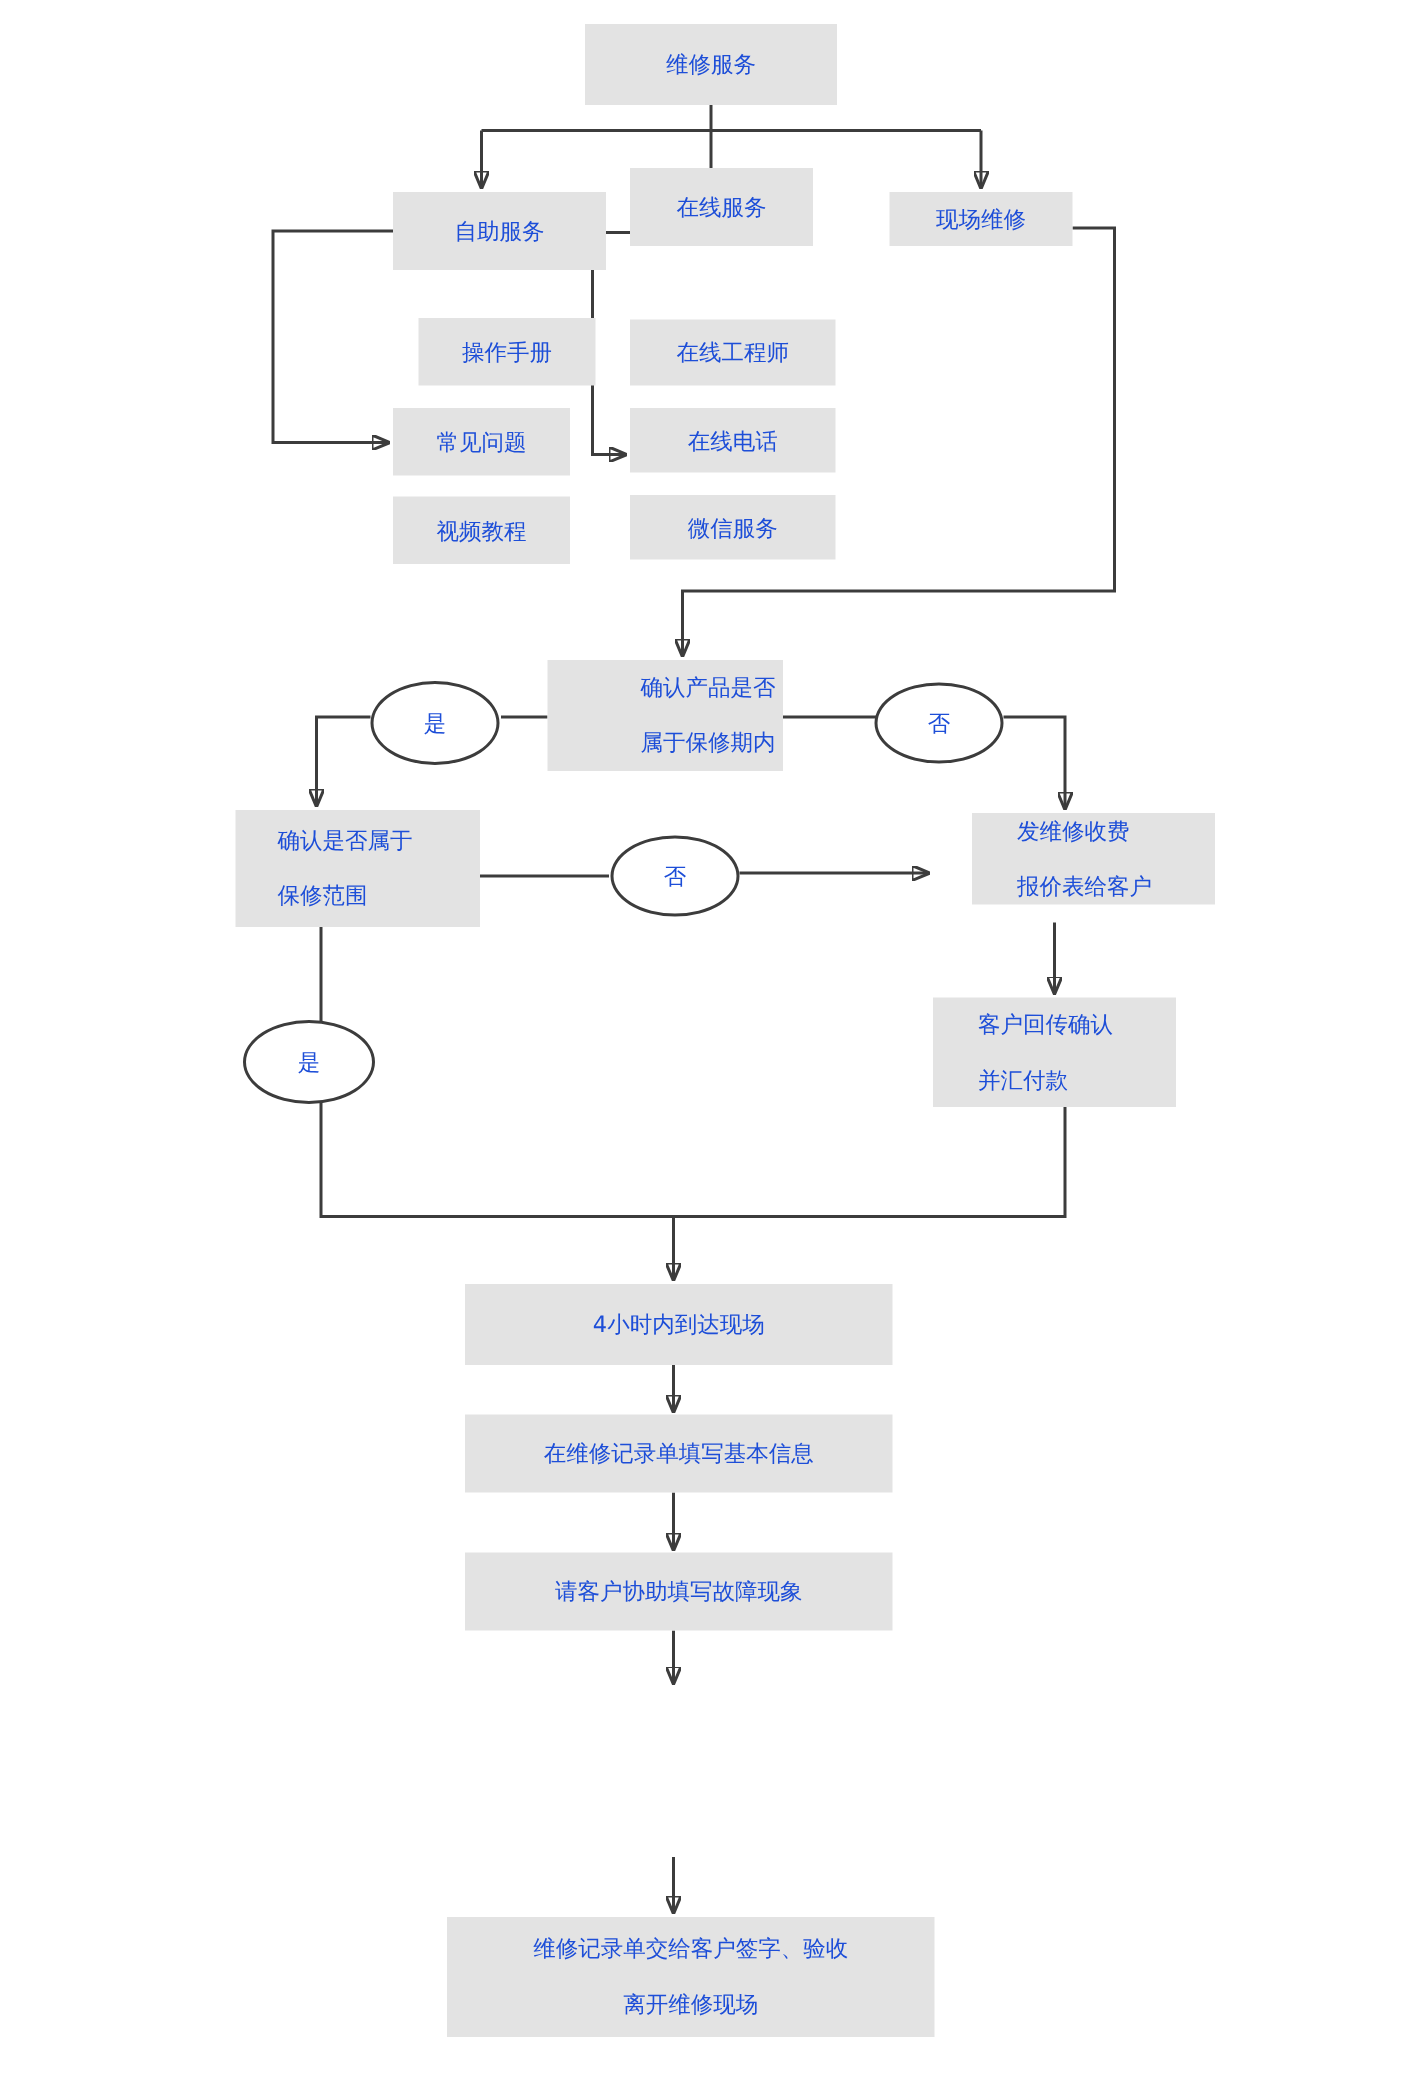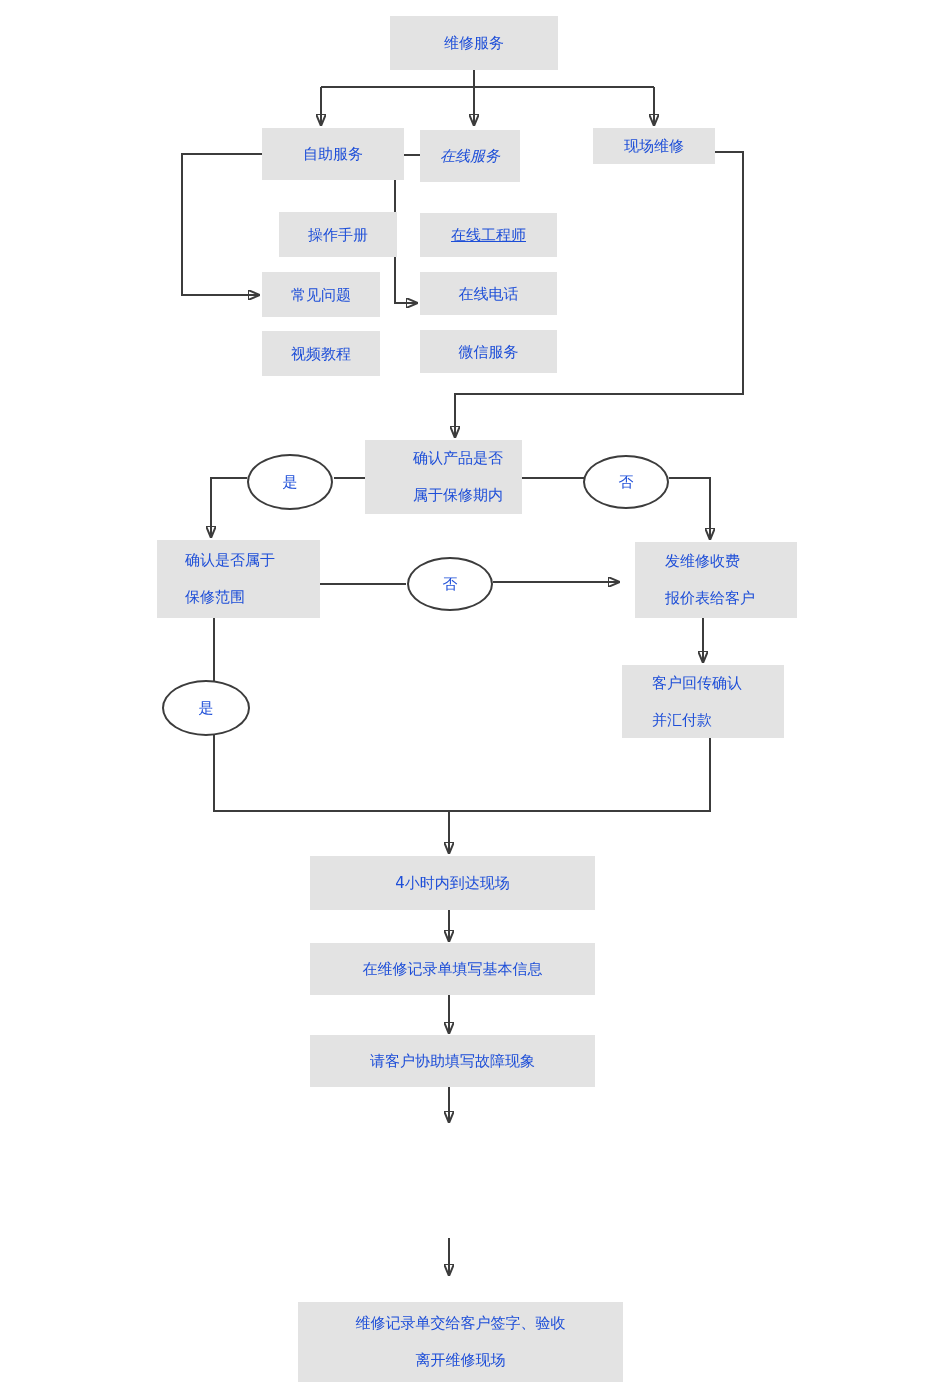--- a/index.html
+++ b/index.html
@@ -76,69 +76,69 @@
     <path marker-end="url(#arr)" d="M449,1238 V1275"></path>
   </svg>
 
   <div class="node center" style="left:390px;top:16px;width:168px;height:54px;">
     <span class="lbl">维修服务</span>
   </div>
 
   <div class="node center" style="left:262px;top:128px;width:142px;height:52px;">
     <span>自助服务</span>
   </div>
-  <div class="node center" style="left:420px;top:130px;width:100px;height:52px;font-style:italic;">
+  <div class="node center" style="left:420px;top:112px;width:122px;height:52px;">
     <span>在线服务</span>
   </div>
   <div class="node center" style="left:593px;top:128px;width:122px;height:36px;">
     <span>现场维修</span>
   </div>
 
   <div class="node center" style="left:262px;top:212px;width:118px;height:45px;margin-left:17px;">
     <span>操作手册</span>
   </div>
   <div class="node center" style="left:262px;top:272px;width:118px;height:45px;">
     <span>常见问题</span>
   </div>
   <div class="node center" style="left:262px;top:331px;width:118px;height:45px;">
     <span>视频教程</span>
   </div>
 
-  <div class="node center" style="left:420px;top:213px;width:137px;height:44px;text-decoration:underline;">
+  <div class="node center" style="left:420px;top:213px;width:137px;height:44px;">
     <span>在线工程师</span>
   </div>
   <div class="node center" style="left:420px;top:272px;width:137px;height:43px;">
     <span>在线电话</span>
   </div>
   <div class="node center" style="left:420px;top:330px;width:137px;height:43px;">
     <span>微信服务</span>
   </div>
 
-  <div class="node leftpad" style="left:365px;top:440px;width:157px;height:74px;padding-left:48px;">
+  <div class="node leftpad" style="left:365px;top:440px;width:157px;height:74px;padding-left:62px;">
     <span class="ln">确认产品是否</span>
     <span class="ln">属于保修期内</span>
   </div>
 
   <div class="ellipse" style="left:247px;top:454px;width:86px;height:56px;">
     <span>是</span>
   </div>
   <div class="ellipse" style="left:583px;top:455px;width:86px;height:54px;">
     <span>否</span>
   </div>
 
   <div class="node leftpad" style="left:137px;top:540px;width:163px;height:78px;padding-left:28px;margin-left:20px;">
     <span class="ln">确认是否属于</span>
     <span class="ln">保修范围</span>
   </div>
 
   <div class="ellipse" style="left:407px;top:557px;width:86px;height:54px;">
     <span>否</span>
   </div>
 
-  <div class="node leftpad" style="left:635px;top:542px;width:162px;height:76px;padding-left:30px;">
+  <div class="node leftpad" style="left:648px;top:542px;width:162px;height:61px;padding-left:30px;">
     <span class="ln">发维修收费</span>
     <span class="ln">报价表给客户</span>
   </div>
   <div class="node leftpad" style="left:622px;top:665px;width:162px;height:73px;padding-left:30px;">
     <span class="ln">客户回传确认</span>
     <span class="ln">并汇付款</span>
   </div>
 
   <div class="ellipse" style="left:162px;top:680px;width:88px;height:56px;">
     <span>是</span>
@@ -146,18 +146,18 @@
 
   <div class="node center" style="left:310px;top:856px;width:285px;height:54px;">
     <span>4小时内到达现场</span>
   </div>
   <div class="node center" style="left:310px;top:943px;width:285px;height:52px;">
     <span>在维修记录单填写基本信息</span>
   </div>
   <div class="node center" style="left:310px;top:1035px;width:285px;height:52px;">
     <span>请客户协助填写故障现象</span>
   </div>
-  <div class="node center" style="left:298px;top:1278px;width:325px;height:80px;margin-top:24px;">
+  <div class="node center" style="left:298px;top:1278px;width:325px;height:80px;">
     <span class="ln">维修记录单交给客户签字、验收</span>
     <span class="ln">离开维修现场</span>
   </div>
 
 </div>
 
 </body></html>

